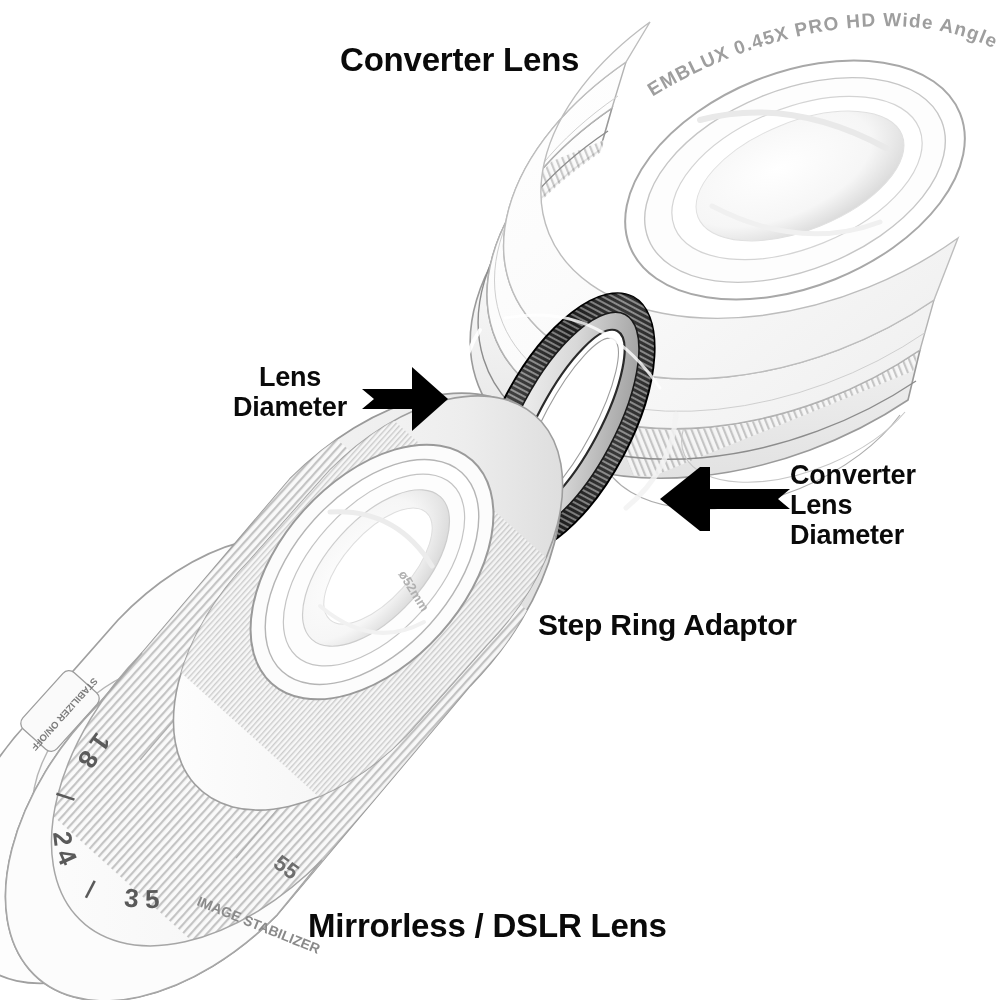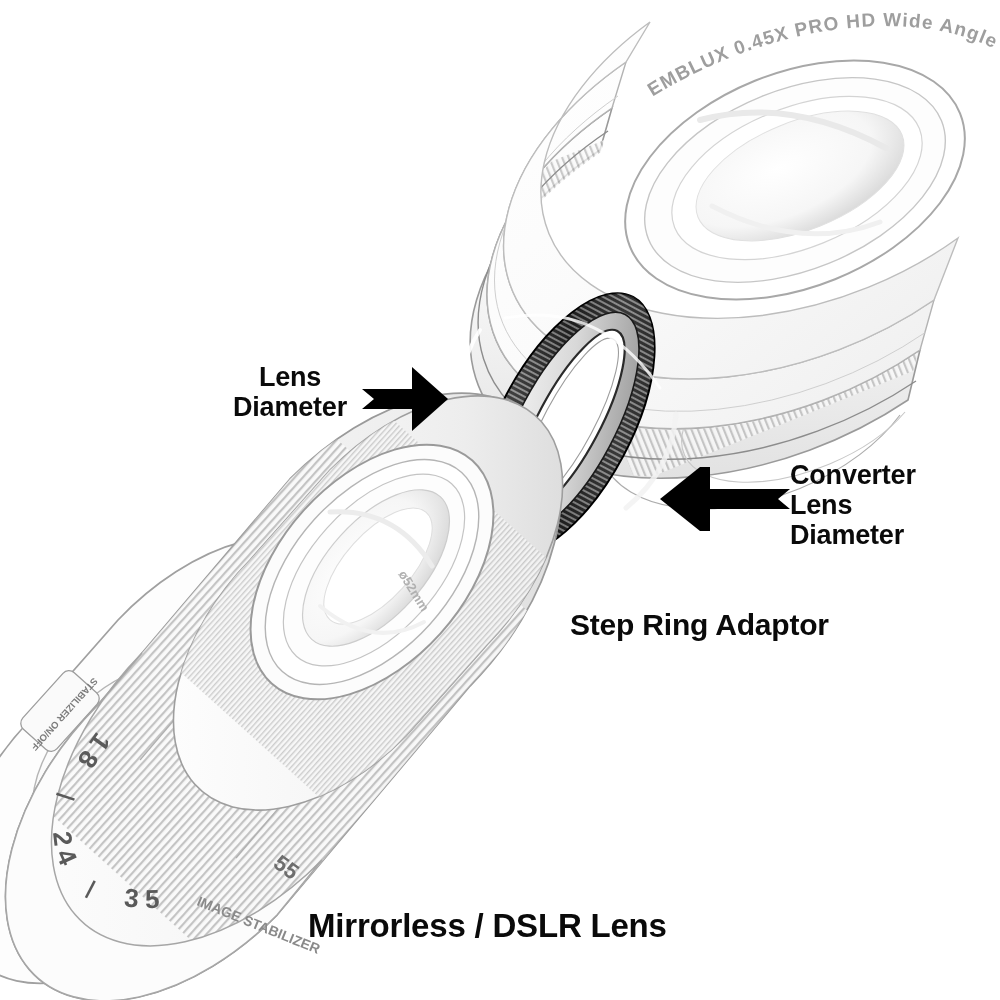--- a/index.html
+++ b/index.html
@@ -42,21 +42,20 @@
     top: 460px;
     width: 210px;
     font-size: 27px;
     text-align: left;
   }
   #label-step-ring {
     left: 538px;
     top: 608px;
     font-size: 30px;
     text-align: left;
-    margin-left: 32px;
   }
   #label-mirrorless {
     left: 308px;
     top: 908px;
     font-size: 33px;
     text-align: left;
   }
   .svg-layer {
     position: absolute;
     left: 0;
@@ -302,20 +301,21 @@
     </g>
 
     <g>
       <polygon class="arrow" points="362,389 412,389 412,367 448,399 412,431 412,409 362,409 374,399"></polygon>
     </g>
     <g>
       <polygon class="arrow" points="790,489 710,489 710,467 700,467 660,499 700,531 710,531 710,509 790,509 778,499"></polygon>
     </g>
   </svg>
 
+  <div class="label" id="label-converter-lens">Converter Lens</div>
 
   <div class="label" id="label-lens-diameter">Lens
 Diameter</div>
 
   <div class="label" id="label-converter-lens-diameter">Converter
 Lens
 Diameter</div>
 
   <div class="label" id="label-step-ring">Step Ring Adaptor</div>
 

